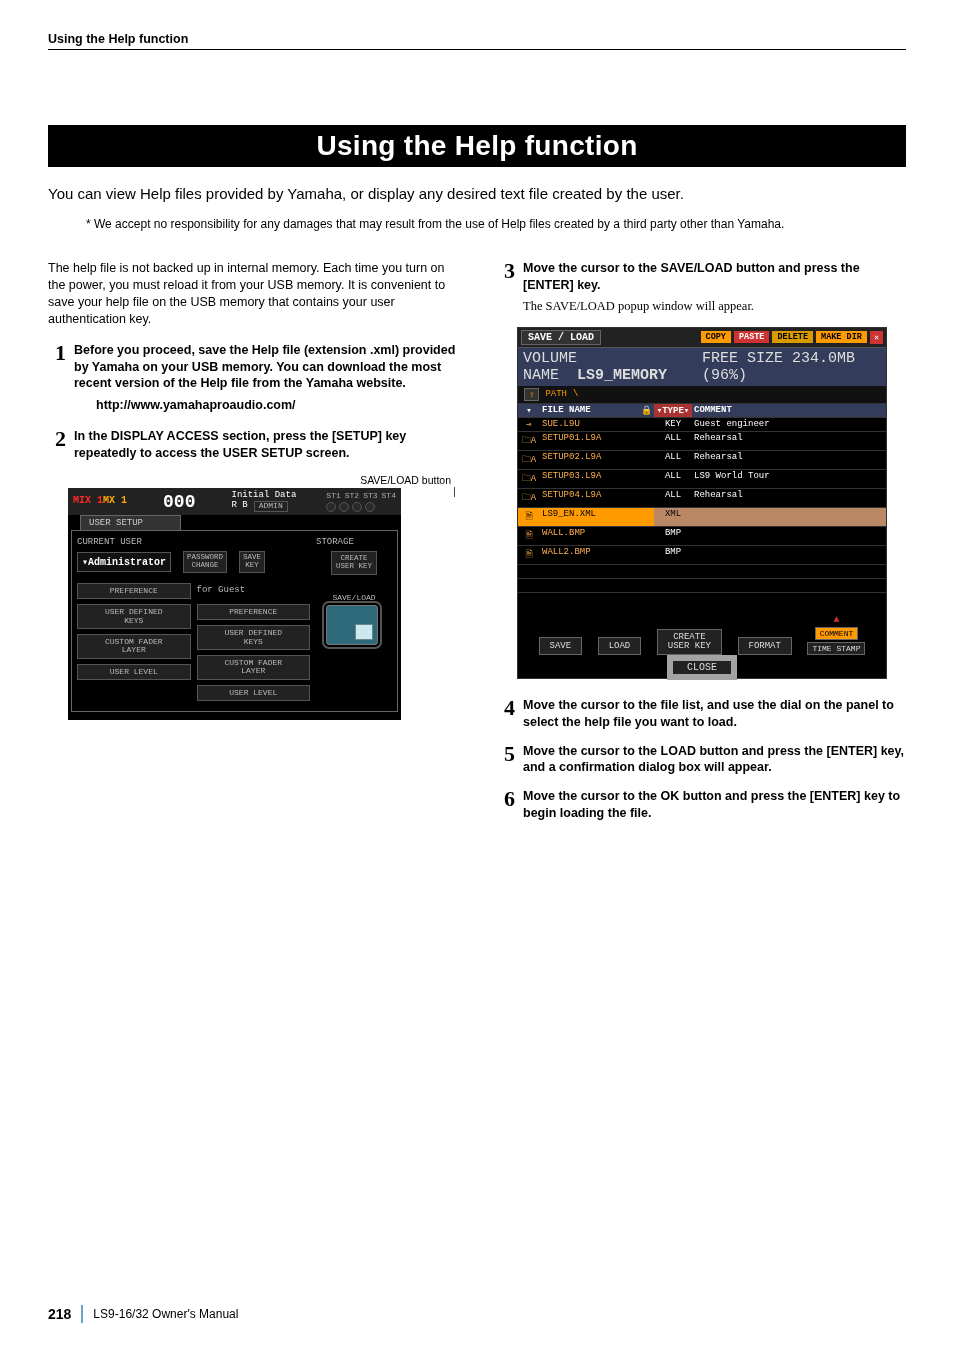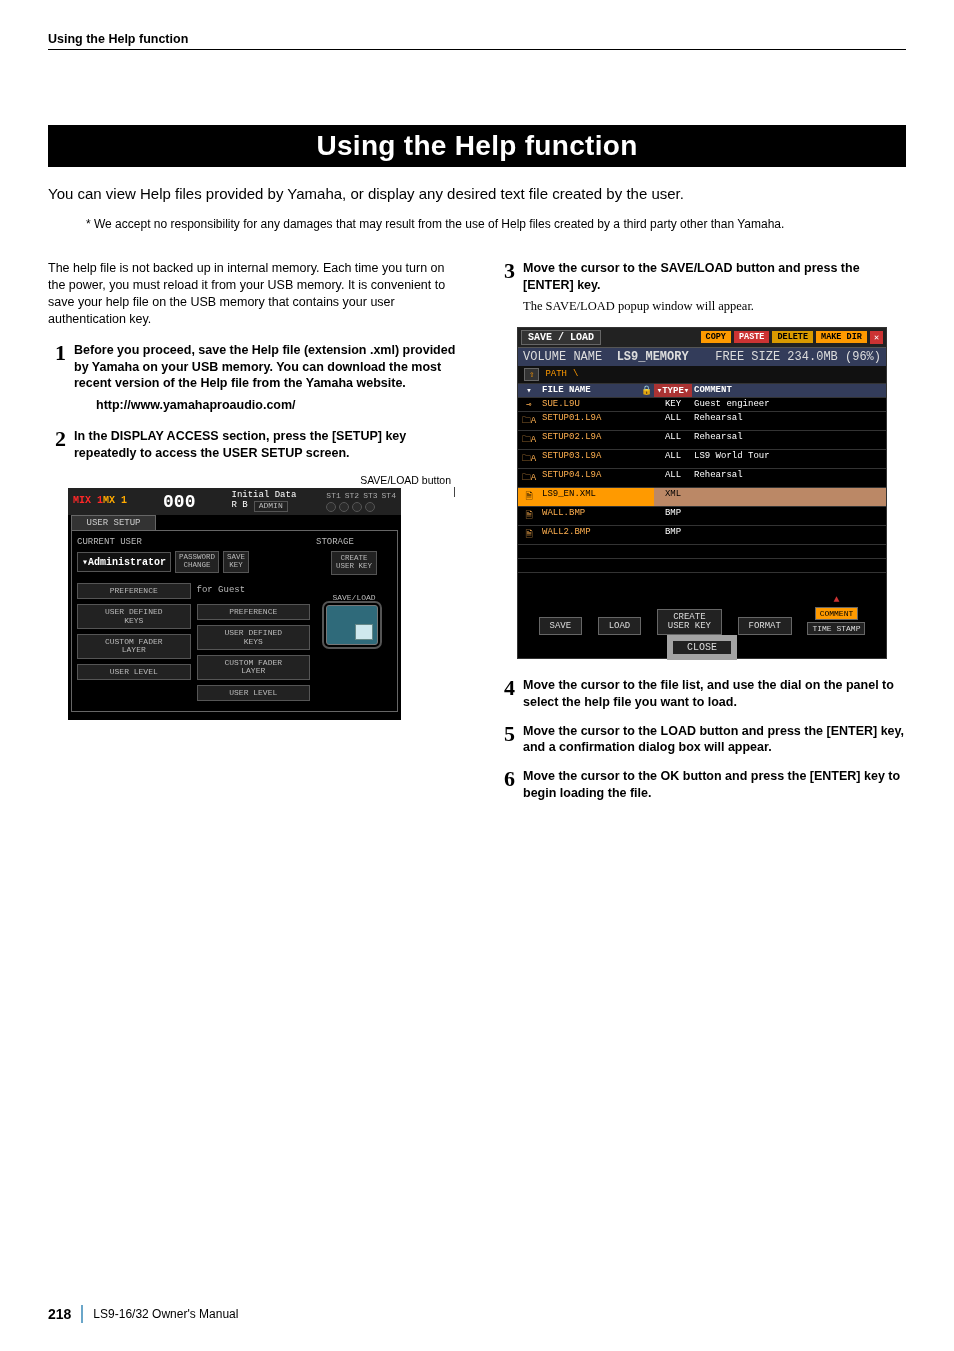--- a/index.html
+++ b/index.html
@@ -139,43 +139,42 @@
     margin: 0 6px;
   }
   .init-data { font-size: 9px; display: flex; flex-direction: column; line-height: 1.1;}
   .st-icons { display: flex; gap: 4px; font-size: 8px; color: #aaa; }
   .circle { width: 10px; height: 10px; border-radius: 50%; background: #2a2a2a; border: 1px solid #555; }
   .us-tab {
     background: #333;
     color: #ccc;
     font-size: 9px;
     padding: 2px 8px;
-    width: 85px;
+    width: 101px;
     border: 1px solid #666;
     border-bottom: none;
-    margin-left: 3px;
-    text-align: center;
+    margin-left: 12px;
   }
   .us-body {
     border: 1px solid #666;
     margin: 0 3px;
     padding: 6px 5px 10px 5px;
     display: flex;
     gap: 6px;
   }
   .us-body-left { flex: 1; }
   .us-body-right { width: 76px; }
   .us-section-label {
     font-size: 9px;
     color: #bbb;
     margin-bottom: 4px;
   }
   .admin-row {
     display: flex;
-    gap: 4px;
+    gap: 12px;
     align-items: center;
     margin-bottom: 10px;
   }
   .admin-box {
     background: #111;
     border: 1px solid #555;
     padding: 3px 4px;
     font-size: 10px;
     font-weight: bold;
   }
@@ -285,21 +284,21 @@
     color: #000;
   }
   .chip-copy { background: #ff9a00; }
   .chip-paste { background: #c33; color:#fff; }
   .chip-delete { background: #d99a00; }
   .chip-makedir { background: #ff9a00; }
   .chip-x { background: #c33; color:#fff; padding:1px 4px;}
   .sl-vol {
     background: #333c5a;
     color: #ddd;
-    font-size: 12px;
+    font-size: 15px;
     padding: 2px 5px;
     display: flex;
     justify-content: space-between;
     border-top: 1px solid #555;
   }
   .sl-path {
     font-size: 9px;
     color: #ff9a00;
     padding: 2px 6px;
     background: #111;

